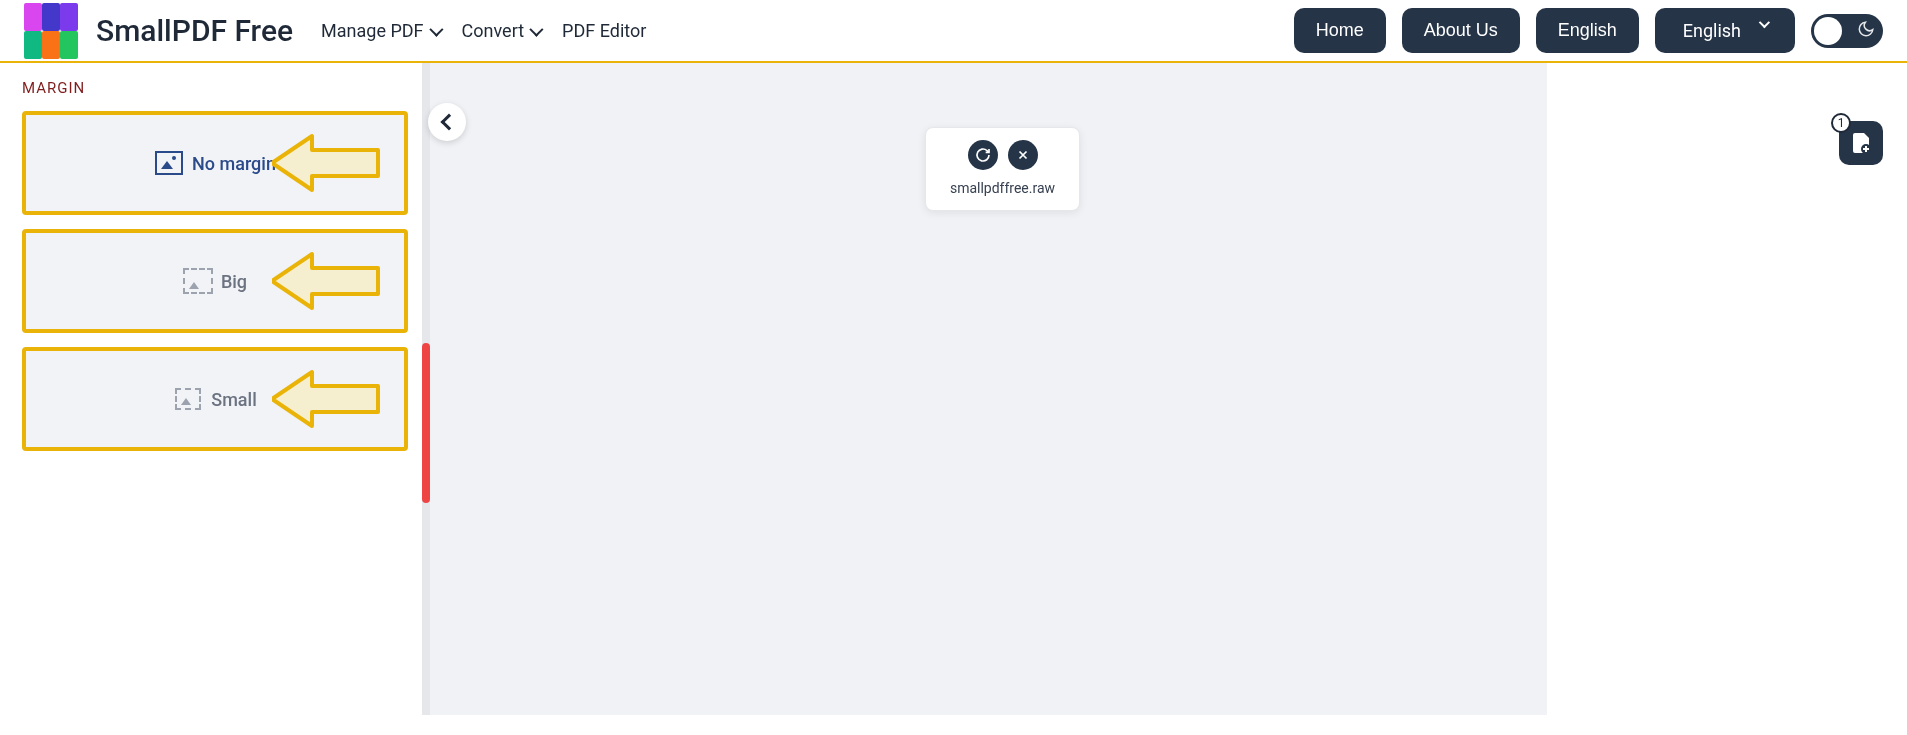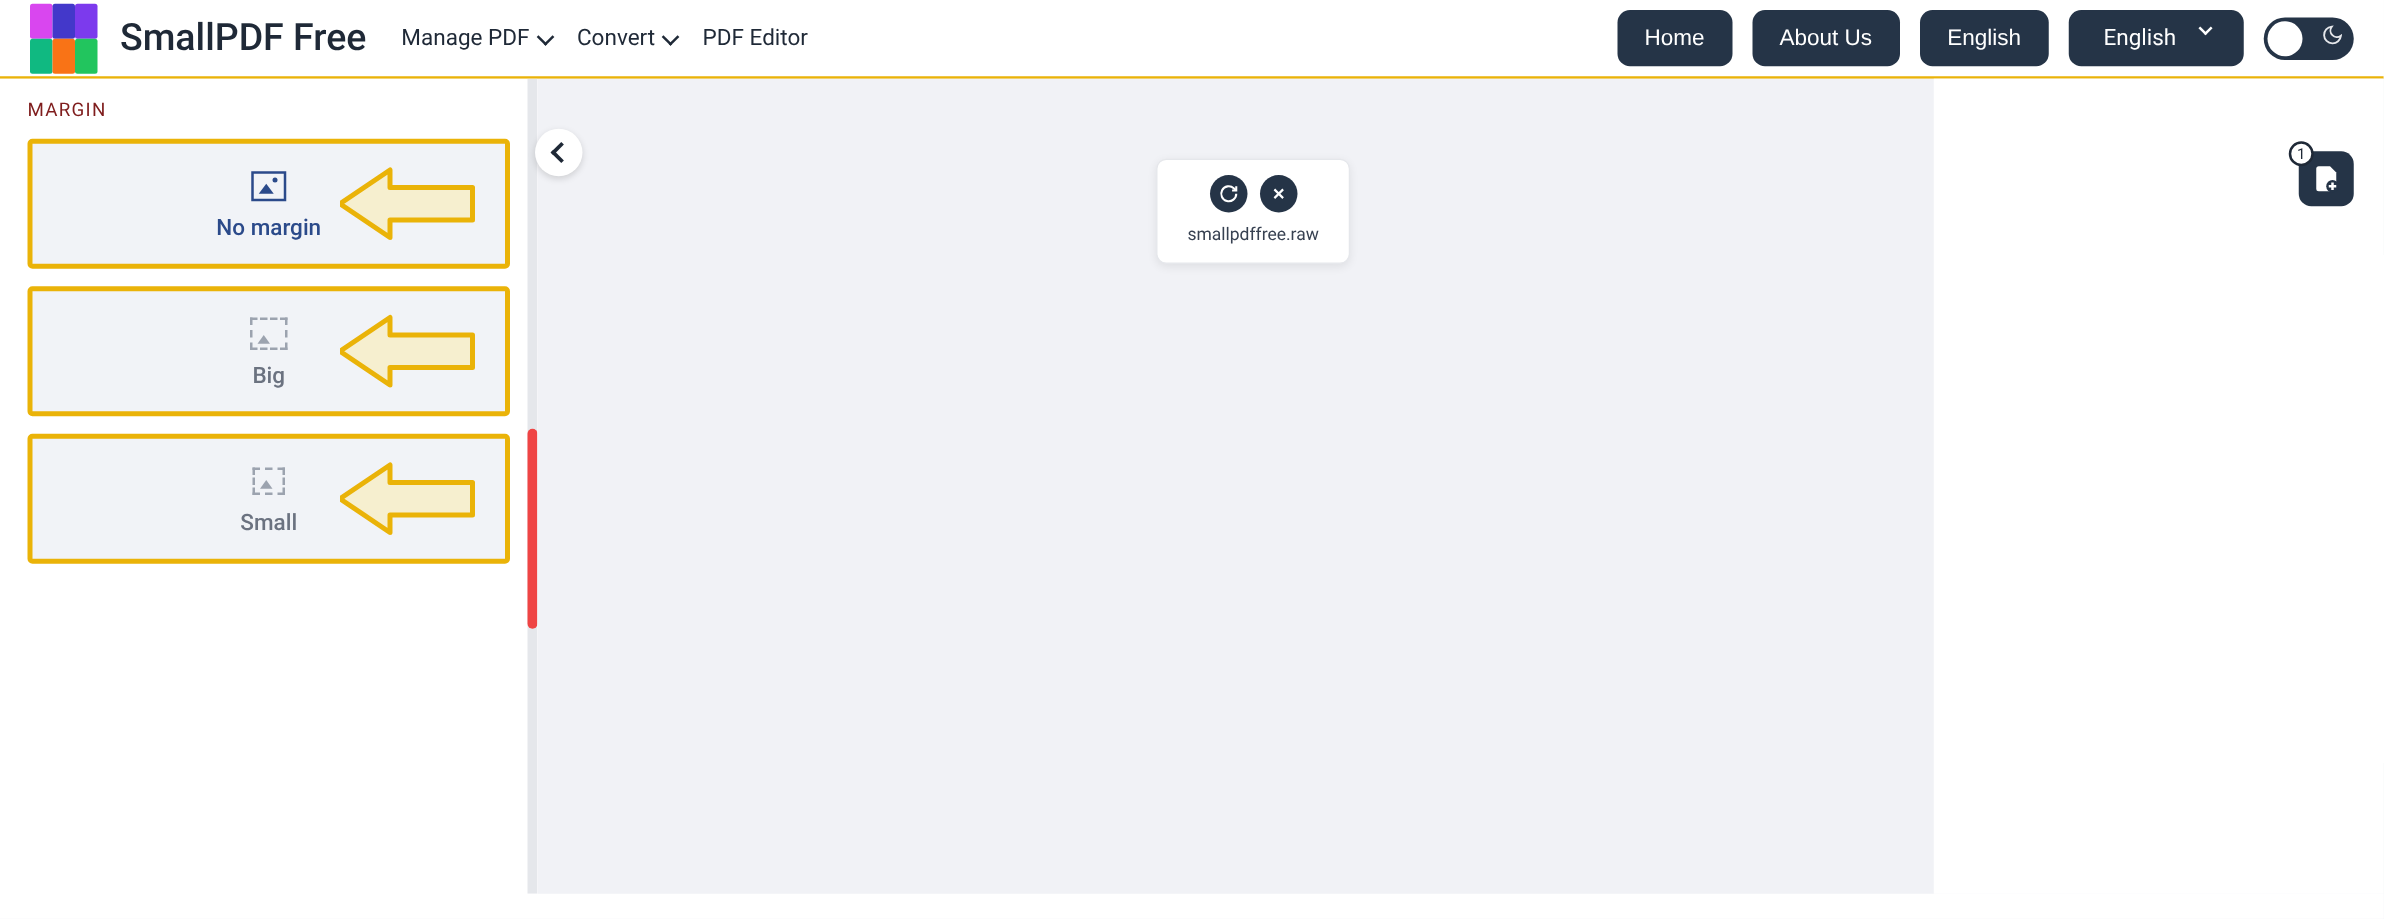--- a/index.html
+++ b/index.html
@@ -184,21 +184,21 @@
     height: 104px;
     margin-bottom: 14px;
     display: flex;
     align-items: center;
     justify-content: center;
     position: relative;
     cursor: pointer;
   }
   .option-inner {
     display: flex;
-    flex-direction: column;
+    flex-direction: row;
     align-items: center;
     gap: 8px;
   }
   .option-label {
     font-size: 18px;
     font-weight: 500;
   }
   .opt-selected .option-label { color: #2b4a8a; }
   .opt-unselected .option-label { color: #6b7280; }
   .opt-icon {

